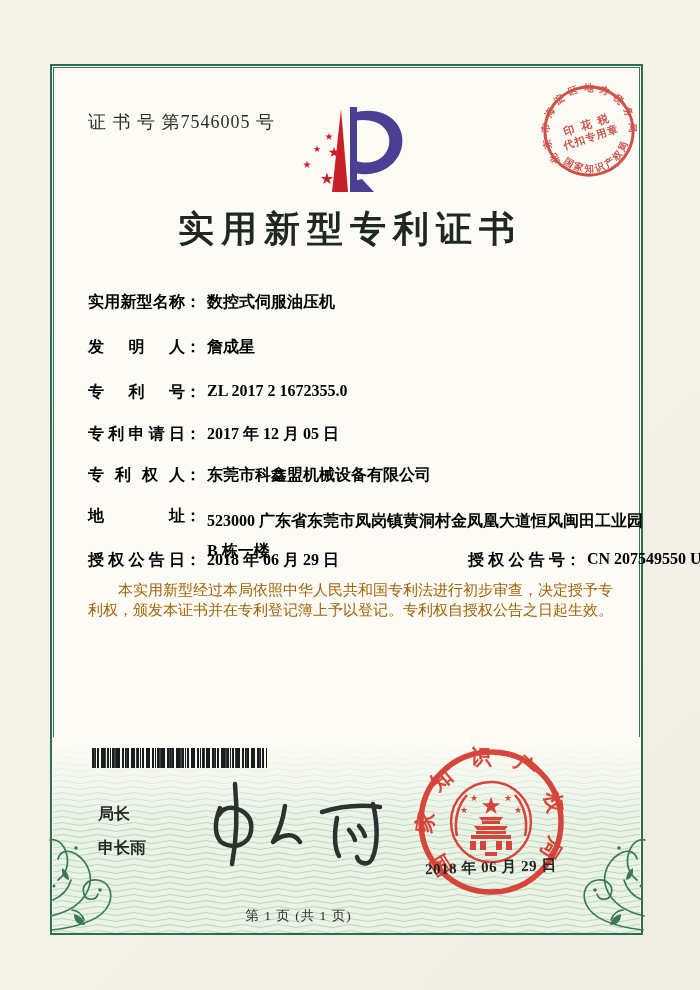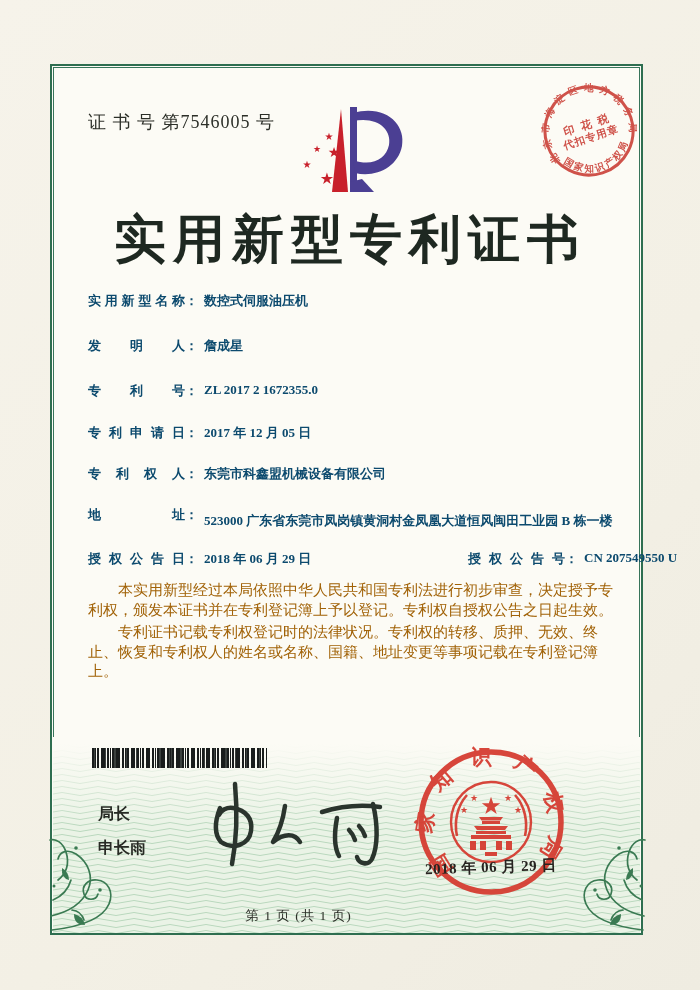--- a/index.html
+++ b/index.html
@@ -19,24 +19,24 @@
   
   .band{position:absolute;left:53px;top:737px;width:587px;height:196px;overflow:hidden;z-index:1;}
   .band-fade{position:absolute;left:0;top:0;width:100%;height:90px;
     background:linear-gradient(to bottom,#fcfbf5 8%,rgba(252,251,245,0));}
   .flourish{position:absolute;z-index:2;}
   
   .cert-no{position:absolute;left:88px;top:110px;font-size:18px;letter-spacing:1px;color:#2c2f28;z-index:3;}
   .logo{position:absolute;left:292px;top:103px;z-index:3;}
   .title{
     position:absolute;left:0;top:205px;width:700px;text-align:center;
-    font-size:52px;font-weight:700;letter-spacing:7px;color:#1e2821;z-index:3;
+    font-size:36px;font-weight:700;letter-spacing:7px;color:#1e2821;z-index:3;
   }
   .fields{position:absolute;left:0;top:0;width:700px;z-index:3;}
-  .frow{position:absolute;left:88px;font-size:13px;font-weight:600;color:#0c4a6e;white-space:nowrap;}
+  .frow{position:absolute;left:88px;font-size:16px;font-weight:600;color:#000000;white-space:nowrap;}
   .frow .lbl{display:inline-block;width:97px;text-align:justify;text-align-last:justify;vertical-align:top;}
   .frow .colon{vertical-align:top;}
   .frow .val{margin-left:6px;vertical-align:top;}
   .frow .val.wrap{display:inline-block;white-space:normal;width:440px;line-height:30px;}
   .grant-right{position:absolute;left:380px;top:0;white-space:nowrap;}
   .body-text{position:absolute;left:88px;top:581px;width:528px;z-index:3;
     font-size:15px;line-height:19.6px;color:#a16207;}
   .body-text p{margin:0 0 3px 0;text-indent:2em;}
   .barcode{
     position:absolute;left:92px;top:748px;width:175px;height:20px;z-index:3;
@@ -153,21 +153,20 @@
   <div class="frow" style="top:550px;left:88px;width:560px">
     <span class="lbl">授权公告日</span><span class="colon">：</span><span class="val">2018 年 06 月 29 日</span>
     <span class="grant-right">
       <span class="lbl">授权公告号</span><span class="colon">：</span><span class="val">CN 207549550 U</span>
     </span>
   </div>
 </div>
 
 <div class="body-text">
   <p>本实用新型经过本局依照中华人民共和国专利法进行初步审查，决定授予专利权，颁发本证书并在专利登记簿上予以登记。专利权自授权公告之日起生效。</p>
-  <p>专利证书记载专利权登记时的法律状况。专利权的转移、质押、无效、终止、恢复和专利权人的姓名或名称、国籍、地址变更等事项记载在专利登记簿上。</p>
 </div>
 
 <div class="barcode"></div>
 
 <div class="director">
   <div>局长</div>
   <div class="name">申长雨</div>
 </div>
 
 <svg class="signature" width="210" height="95" viewBox="0 0 210 95">

